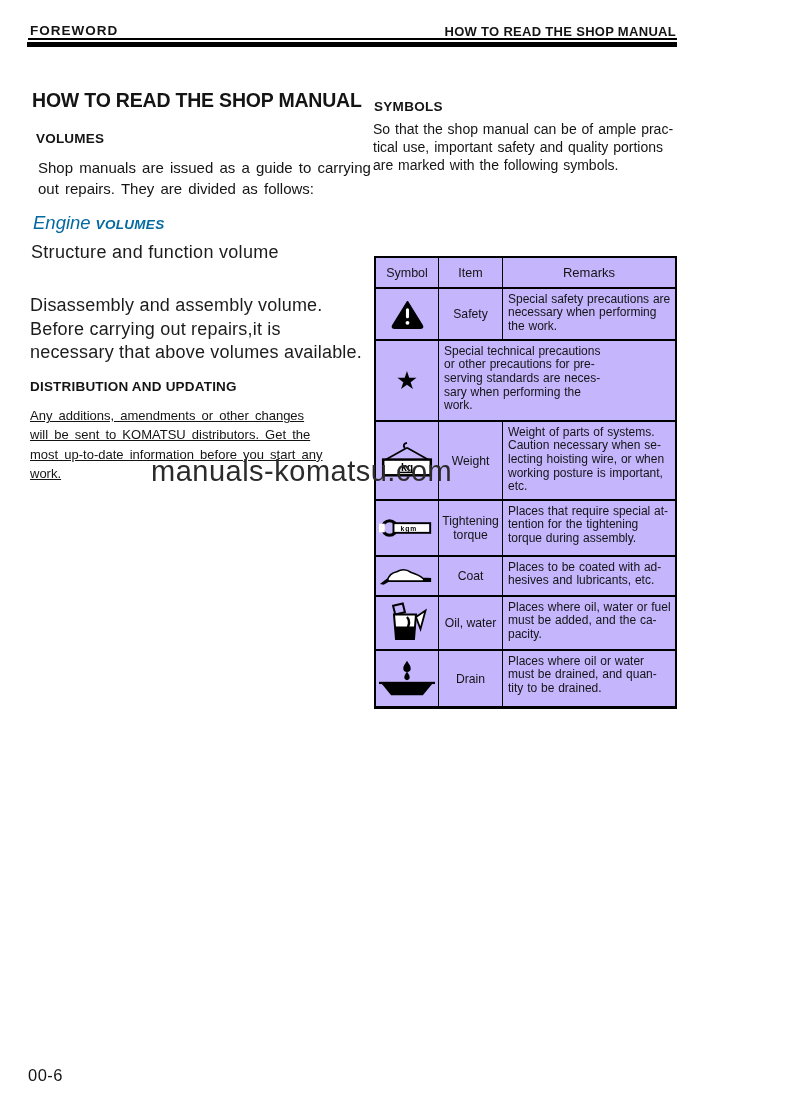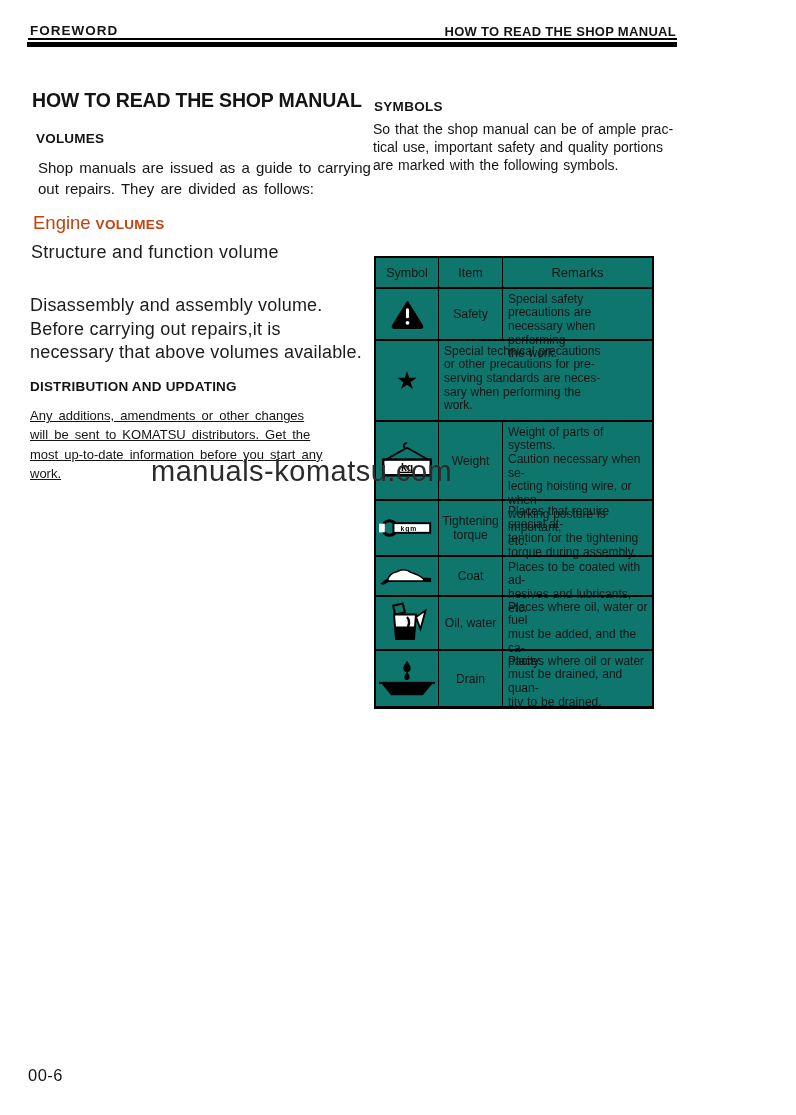--- a/index.html
+++ b/index.html
@@ -14,34 +14,34 @@
   
   .hdr-left{left:30px;top:23px;font-size:13.5px;font-weight:bold;letter-spacing:1px;}
   .hdr-right{left:0;right:120px;top:24px;text-align:right;font-size:13px;font-weight:bold;letter-spacing:0.3px;}
   .rule1{left:28px;top:38px;width:649px;height:2px;background:#000;}
   .rule2{left:27px;top:42px;width:650px;height:5px;background:#000;}
 
   
   .title{left:32px;top:89px;font-size:19.5px;font-weight:bold;letter-spacing:-0.2px;}
   .volumes-h{left:36px;top:131px;font-size:13.5px;font-weight:bold;letter-spacing:0.2px;}
   .volumes-body{left:38px;top:158px;width:345px;font-size:15px;line-height:20.5px;word-spacing:2px;}
-  .engine-h{left:33px;top:212px;font-size:18.5px;color:#c2410c;}
+  .engine-h{left:33px;top:212px;font-size:18.5px;color:#0369a1;font-style:italic;}
   .engine-h .caps{font-size:13.5px;font-weight:bold;margin-left:5px;letter-spacing:0.3px;}
   .structure-line{left:31px;top:242px;font-size:18px;letter-spacing:0.3px;color:#1c1c1c;}
   .engine-para{left:30px;top:294px;font-size:18px;line-height:23.5px;letter-spacing:0.2px;color:#1c1c1c;}
   .dist-h{left:30px;top:379px;font-size:13.5px;font-weight:bold;letter-spacing:0.2px;}
   .dist-body{left:30px;top:406px;width:342px;font-size:13px;line-height:19.4px;word-spacing:2.5px;text-decoration:underline;}
 
   
   .symbols-h{left:374px;top:99px;font-size:13.5px;font-weight:bold;letter-spacing:0.3px;}
   .symbols-body{left:373px;top:121px;width:322px;font-size:14px;line-height:17.8px;word-spacing:1px;}
 
   
-  .symtable{left:374px;top:256px;width:280px;box-sizing:border-box;
-    border:2px solid #000;border-top-width:2.5px;border-bottom-width:3px;background:#0f766e;}
+  .symtable{left:374px;top:256px;width:303px;box-sizing:border-box;
+    border:2px solid #000;border-top-width:2.5px;border-bottom-width:3px;background:#c4b5fd;}
   .trow{display:flex;align-items:stretch;}
   .trow + .trow{border-top:2px solid #000;}
   .c-sym{width:62px;flex:0 0 62px;border-right:1.8px solid #000;display:flex;align-items:center;justify-content:center;}
   .c-item{width:64px;flex:0 0 64px;border-right:1.8px solid #000;display:flex;align-items:center;justify-content:center;
     text-align:center;font-size:12.2px;line-height:14px;padding:12px 2px;box-sizing:border-box;}
   .c-rem{flex:1;padding:3.5px 3px 0 5px;font-size:12px;line-height:13.7px;word-spacing:0.5px;}
   .thead .c-sym,.thead .c-item{font-size:12.5px;border-right-color:#000;}
   .thead{height:29px;}
   .thead .c-rem{display:flex;align-items:center;justify-content:center;font-size:13px;padding:0;}
   .star-glyph{font-size:25px;line-height:1;color:#000;}

